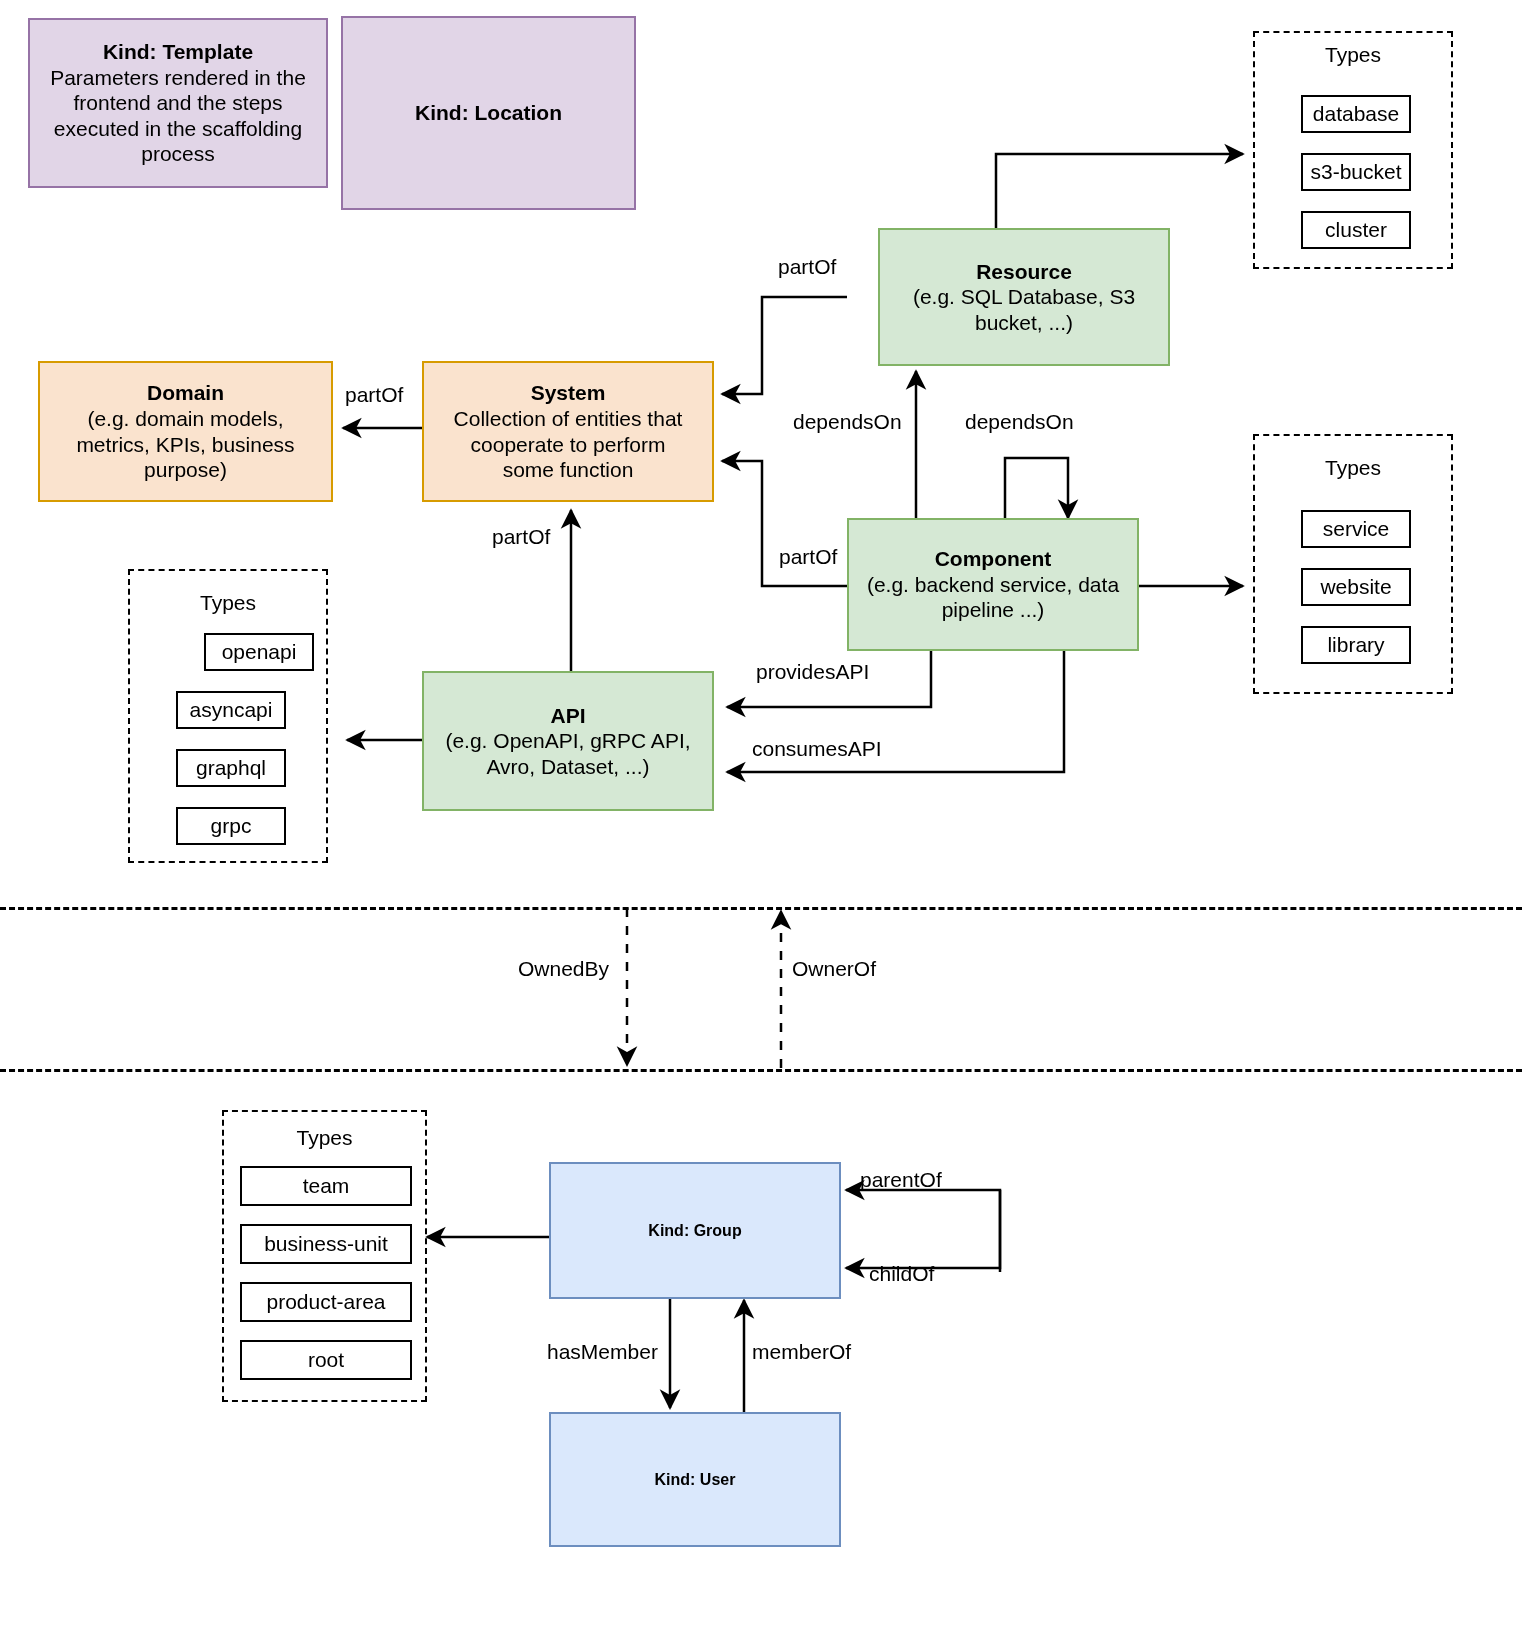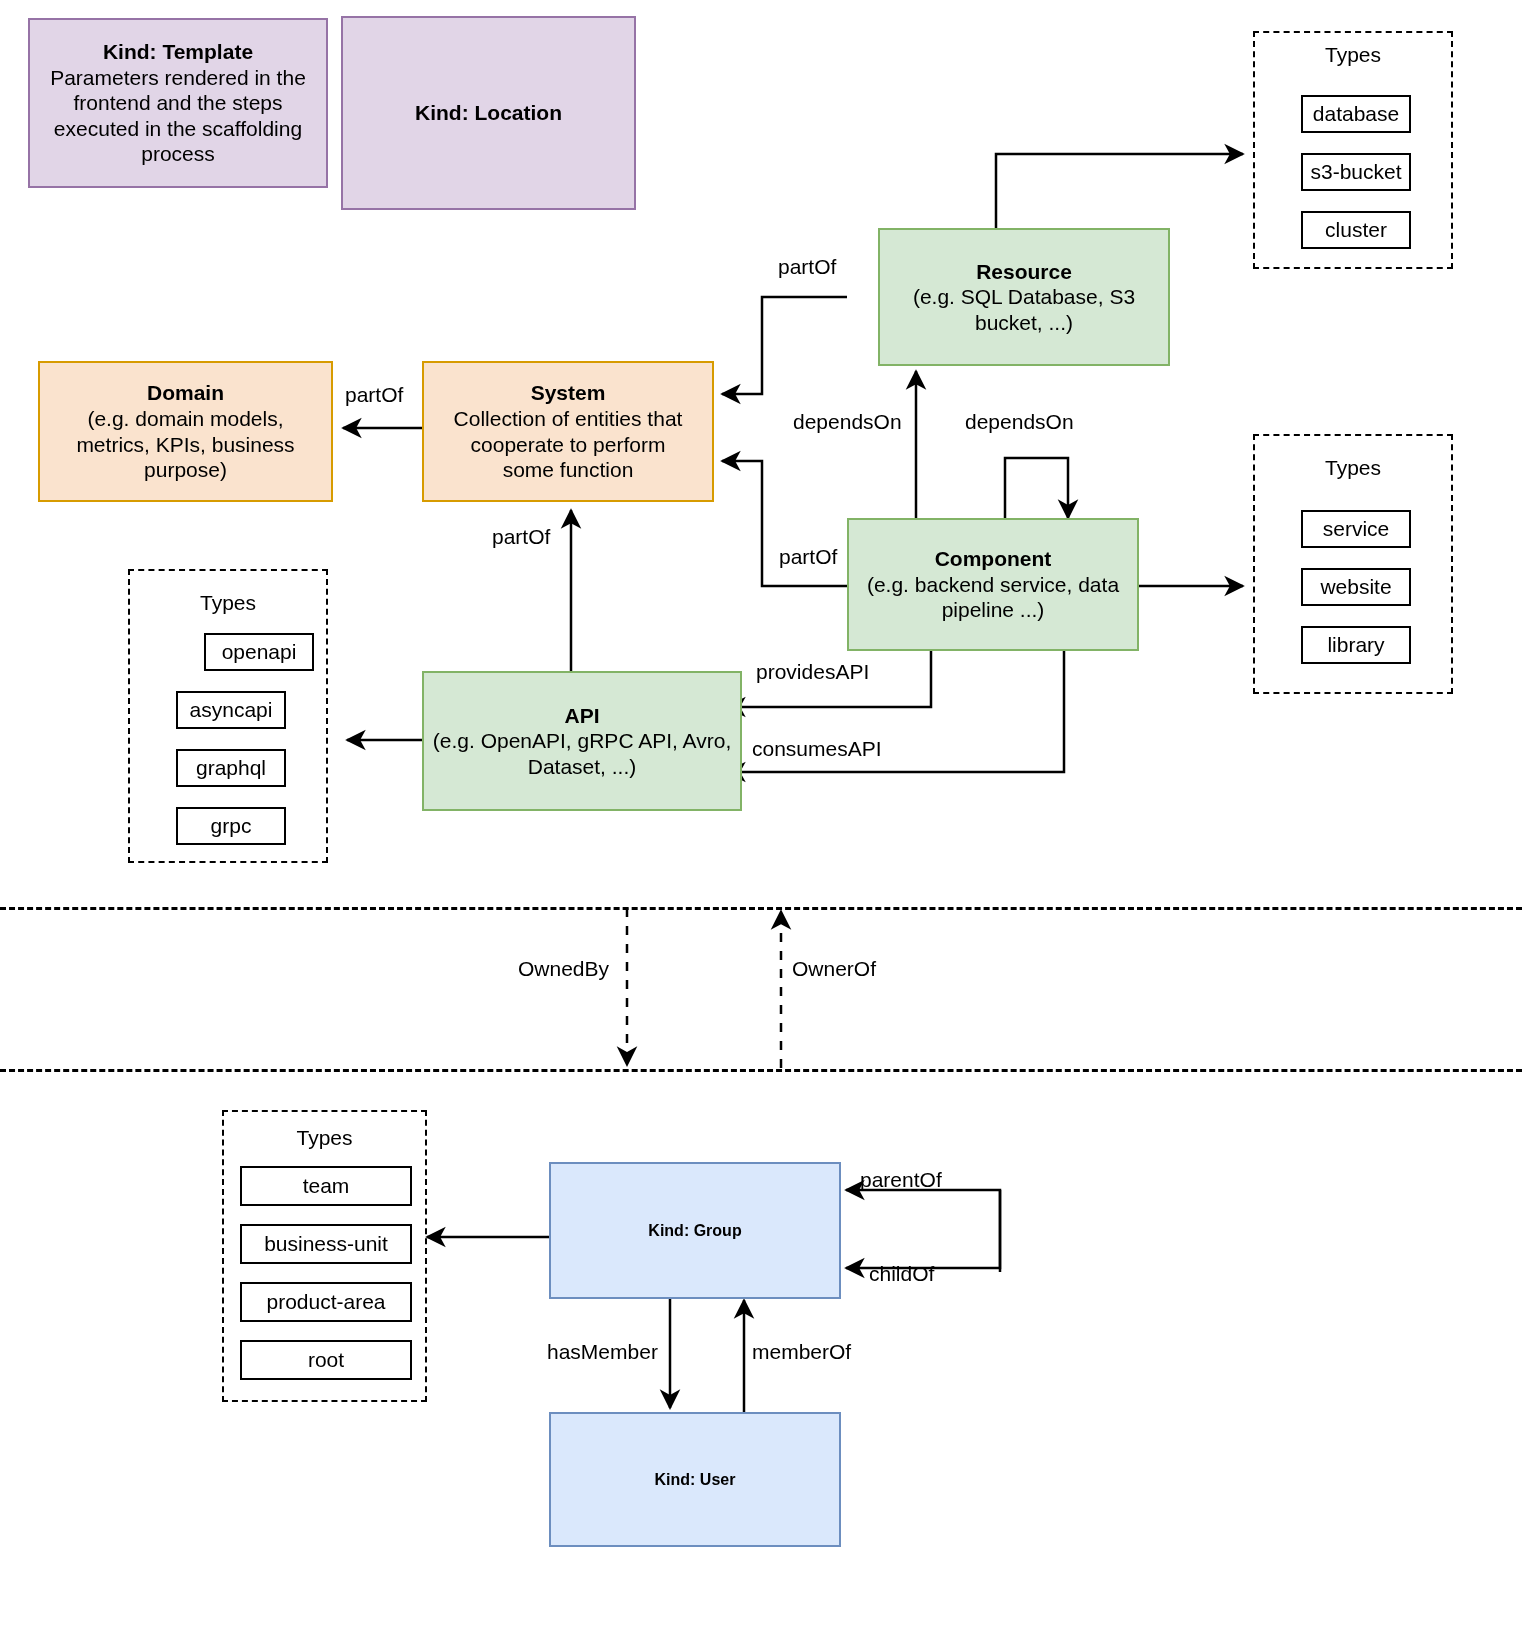--- a/index.html
+++ b/index.html
@@ -195,21 +195,21 @@
   </div>
 
   <div class="typesbox" style="left:128px; top:569px; width:200px; height:294px;">
     <div class="tlabel" style="top:20px;">Types</div>
     <div class="chip" style="left:46px; top:62px; width:110px; height:38px;margin-left:28px;">openapi</div>
     <div class="chip" style="left:46px; top:120px; width:110px; height:38px;">asyncapi</div>
     <div class="chip" style="left:46px; top:178px; width:110px; height:38px;">graphql</div>
     <div class="chip" style="left:46px; top:236px; width:110px; height:38px;">grpc</div>
   </div>
 
-  <div class="node green" style="left:422px; top:671px; width:320px; height:140px; padding:2px 8px;">
+  <div class="node green" style="left:422px; top:671px; width:292px; height:140px; padding:2px 8px;">
     <span class="title">API</span>
     <span class="sub">(e.g. OpenAPI, gRPC API, Avro, Dataset, ...)</span>
   </div>
 
   <div class="sep" style="top:907px;"></div>
   <div class="sep" style="top:1069px;"></div>
 
   <div class="typesbox" style="left:222px; top:1110px; width:205px; height:292px;">
     <div class="tlabel" style="top:14px;">Types</div>
     <div class="chip" style="left:16px; top:54px; width:172px; height:40px;">team</div>

